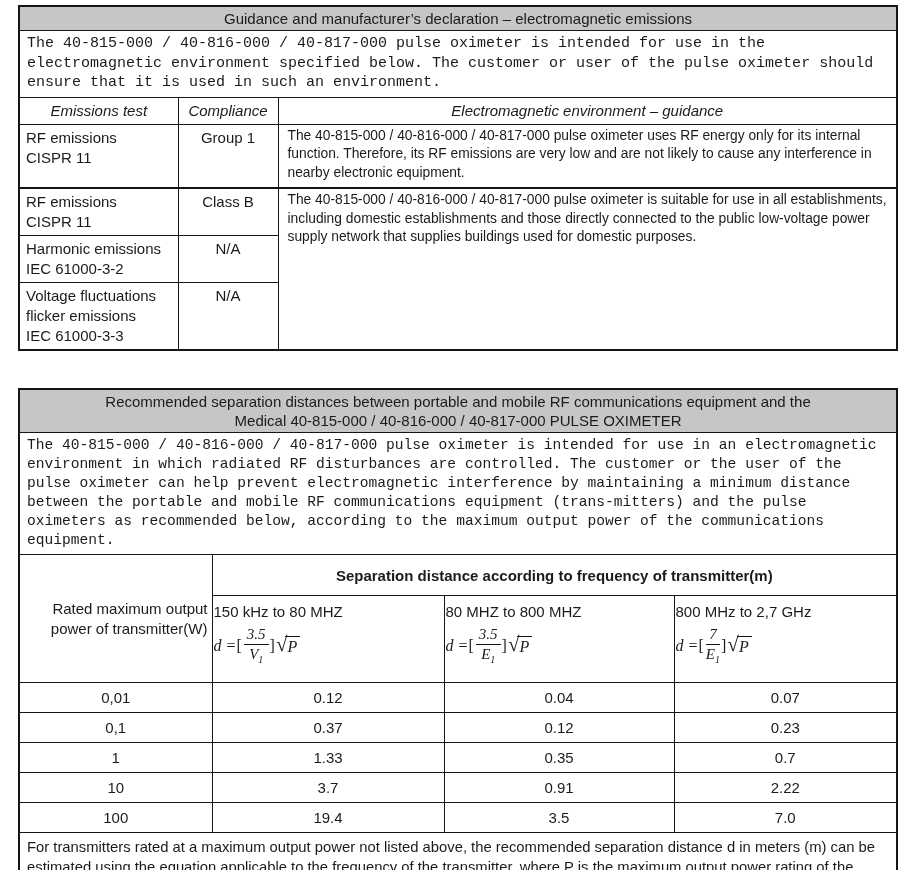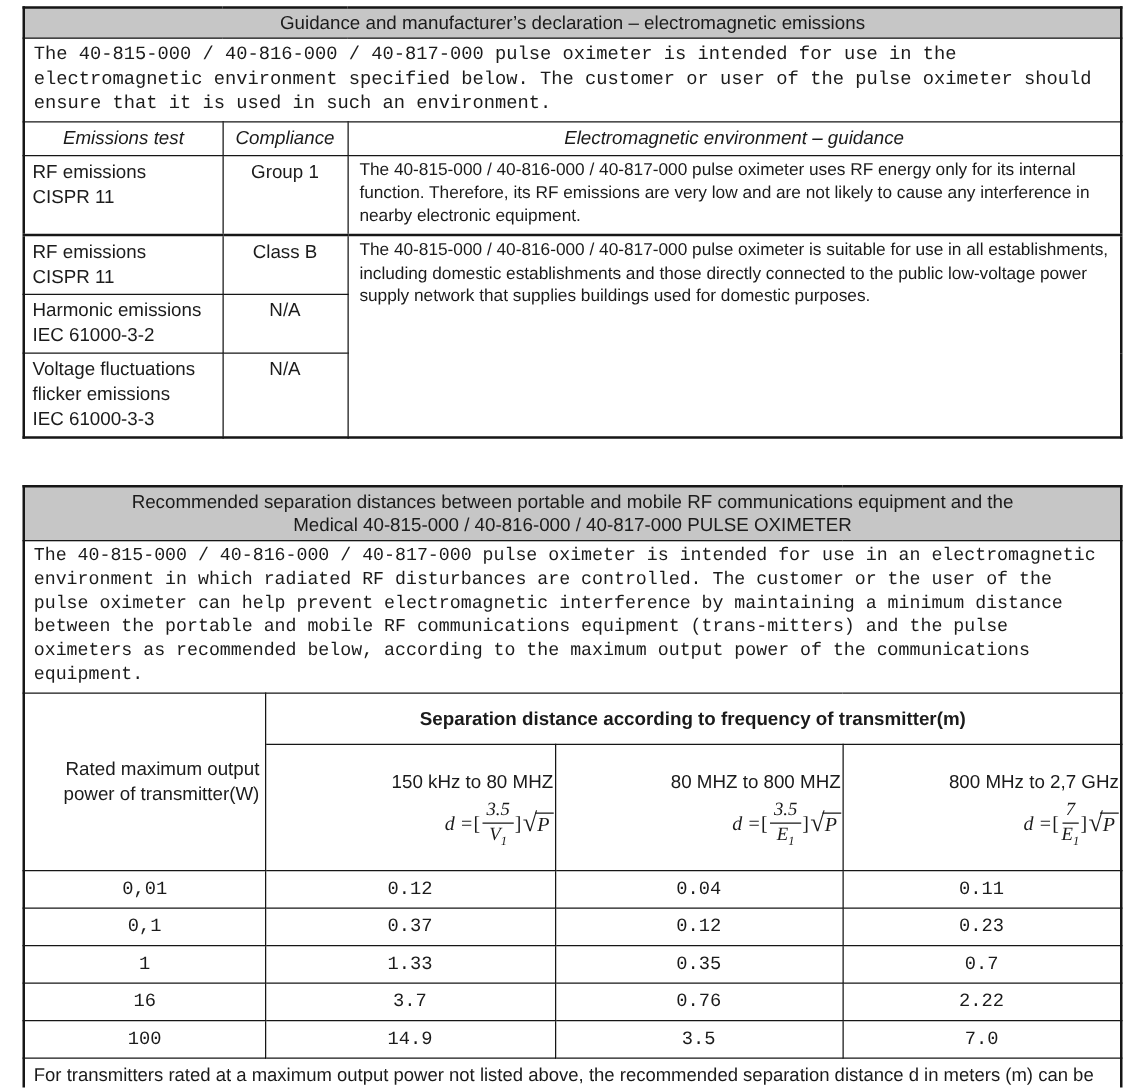--- a/index.html
+++ b/index.html
@@ -35,24 +35,24 @@
   .t1 .thick td { border-top-width:2px; }
 
   
   .t2 { margin-top:0; }
   .t2-wrap { margin-top:37px; }
   .t2 .intro-cell { font-size:14.6px; line-height:19px; }
   .t2 .rated-hdr { text-align:right; vertical-align:middle;
                    font-size:15px; line-height:20px; padding:16px 4px; }
   .t2 .span-hdr { text-align:center; vertical-align:middle; height:36px;
                   font-size:15px; padding:2px 4px;font-weight:bold; }
-  .t2 .freq-cell { text-align:right; height:78px; padding-top:21px; }
+  .t2 .freq-cell { text-align:left; height:78px; padding-top:7px; }
   .t2 .freq-label { font-size:15px; }
   .t2 .data-row td { text-align:center; vertical-align:middle;
-                     height:27px; font-size:15px; padding:1px 2px;font-family:Liberation Mono, monospace; }
+                     height:27px; font-size:15px; padding:1px 2px; }
   .t2 .notes-cell { padding:5px 8px 6px 7px; font-size:14.8px; line-height:19.5px; }
   .t2 .notes-cell p { margin:0; }
   .t2 .notes-cell p.para { margin-bottom:7px; }
 
   
   .formula { font-family:"Liberation Serif", serif; font-style:italic;
              font-size:16px; display:inline-flex; align-items:center;
              justify-content:center; margin-top:6px; }
   .fvar { margin-right:5px; }
   .feq { font-style:normal; letter-spacing:1px; }
@@ -176,43 +176,43 @@
                 <span class="fclose">]</span>
                 <span class="fsqrt">√</span>
                 <span class="frad">P</span>
         </div>
       </td>
     </tr>
     <tr class="data-row">
       <td>0,01</td>
       <td>0.12</td>
       <td>0.04</td>
-      <td>0.11</td>
+      <td>0.07</td>
     </tr>
     <tr class="data-row">
       <td>0,1</td>
       <td>0.37</td>
       <td>0.12</td>
       <td>0.23</td>
     </tr>
     <tr class="data-row">
       <td>1</td>
       <td>1.33</td>
       <td>0.35</td>
       <td>0.7</td>
     </tr>
     <tr class="data-row">
-      <td>16</td>
+      <td>10</td>
       <td>3.7</td>
-      <td>0.76</td>
+      <td>0.91</td>
       <td>2.22</td>
     </tr>
     <tr class="data-row">
       <td>100</td>
-      <td>14.9</td>
+      <td>19.4</td>
       <td>3.5</td>
       <td>7.0</td>
     </tr>
     <tr>
       <td colspan="4" class="notes-cell">
         <p class="para">For transmitters rated at a maximum output power not listed above, the recommended separation distance d in meters (m) can be estimated using the equation applicable to the frequency of the transmitter, where P is the maximum output power rating of the transmitter in watts (W) according to the transmitter manufacturer.</p>
         <p>NOTE 1 At 80 MHz and 800 MHz, the separation distance for the higher frequency range applies.</p>
         <p>NOTE 2 These guidelines may not apply in all situations. Electromagnetic propagation is affected by absorption and reflection from structures, objects and people.</p>
       </td>
     </tr>

